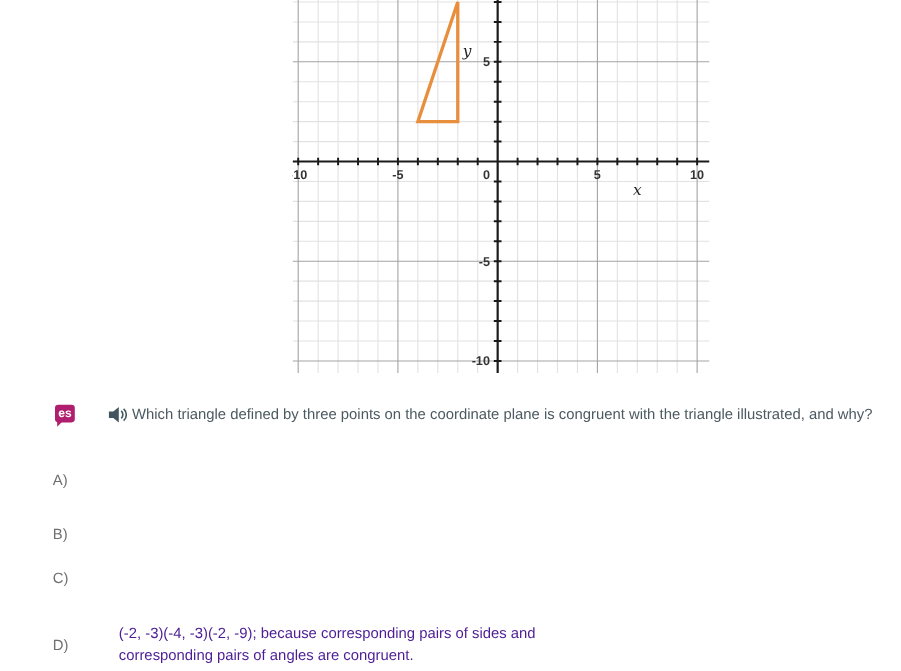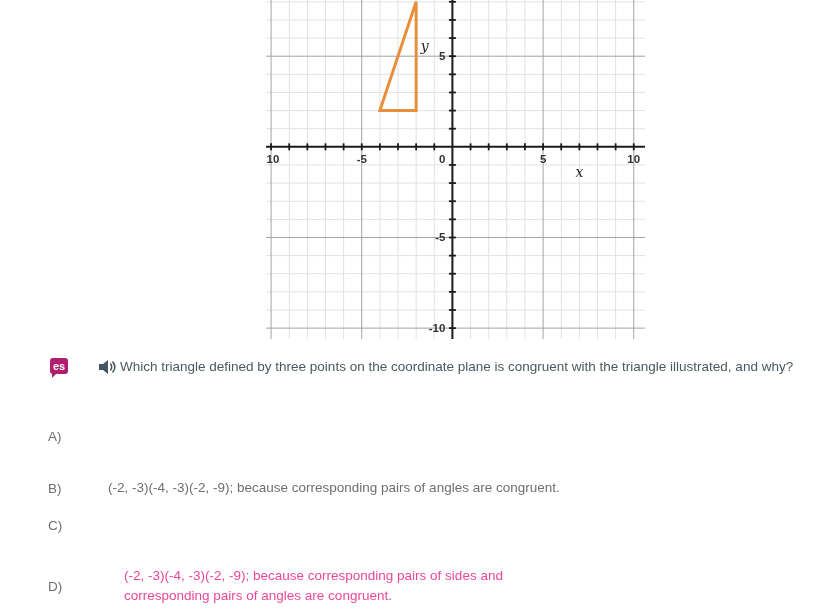--- a/index.html
+++ b/index.html
@@ -2,21 +2,21 @@
 <html><head>
 <meta charset="utf-8">
 <style>
   html,body{margin:0;padding:0;background:#ffffff;}
   body{width:819px;height:610px;overflow:hidden;font-family:"Liberation Sans",sans-serif;}
   .page{position:relative;width:819px;height:610px;background:#fff;}
 
   .graph{position:absolute;left:266px;top:0;width:379px;height:339px;}
   .graph svg{display:block;}
 
-  .question-row{position:absolute;left:50px;top:358px;display:flex;align-items:flex-start;}
+  .question-row{position:absolute;left:50px;top:368px;display:flex;align-items:flex-start;}
   .es-badge{position:relative;display:inline-flex;align-items:center;justify-content:center;
     width:18px;height:16px;border-radius:3px;color:#fff;font-size:11px;font-weight:bold;
     line-height:1;flex:0 0 auto;cursor:pointer;}
   .es-badge::after{content:"";position:absolute;left:2px;bottom:-4px;width:0;height:0;
     border-top:5px solid inherit;border-top:5px solid;border-right:5px solid transparent;
     color:inherit;}
   .speaker{display:inline-block;width:18px;height:16px;margin-left:30px;margin-top:1px;
     flex:0 0 auto;cursor:pointer;}
   .q-text{margin-left:4px;font-size:13.5px;line-height:18px;white-space:nowrap;}
 
@@ -141,25 +141,24 @@
     </span>
     <span class="q-text" style="color: rgb(75, 89, 96);">Which triangle defined by three points on the coordinate plane is congruent with the triangle illustrated, and why?</span>
   </div>
 
   <div id="options">
       <div class="option" style="top: 429px;">
         <span class="opt-label" style="color: rgb(111, 111, 111);">A)</span>
       </div>
       <div class="option" style="top: 478px;">
         <span class="opt-label" style="color: rgb(111, 111, 111);">B)</span>
-        <span class="opt-text" style="color: rgb(111, 111, 111);">(-2, -3)(-4, -3)(-2, -9); because corresponding pairs of angles are congruent.</span>
       </div>
       <div class="option" style="top: 518px;">
         <span class="opt-label" style="color: rgb(111, 111, 111);">C)</span>
       </div>
       <div class="option" style="top: 566px;">
         <span class="opt-label" style="color: rgb(111, 111, 111);">D)</span>
-        <span class="opt-text" style="color: #ec4899; margin-left: 16px;">(-2, -3)(-4, -3)(-2, -9); because corresponding pairs of sides and
+        <span class="opt-text" style="color: #4c1d95;">(-2, -3)(-4, -3)(-2, -9); because corresponding pairs of sides and
 corresponding pairs of angles are congruent.</span>
       </div>
     </div>
 
 </div>
 
 </body></html>

